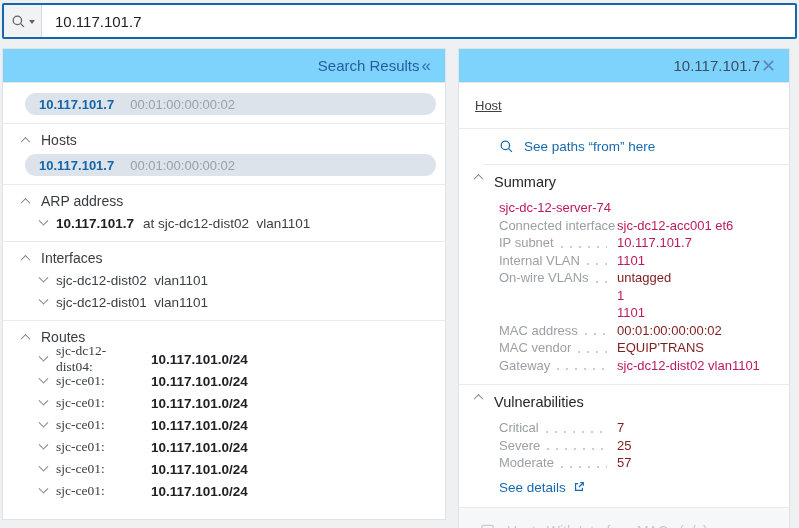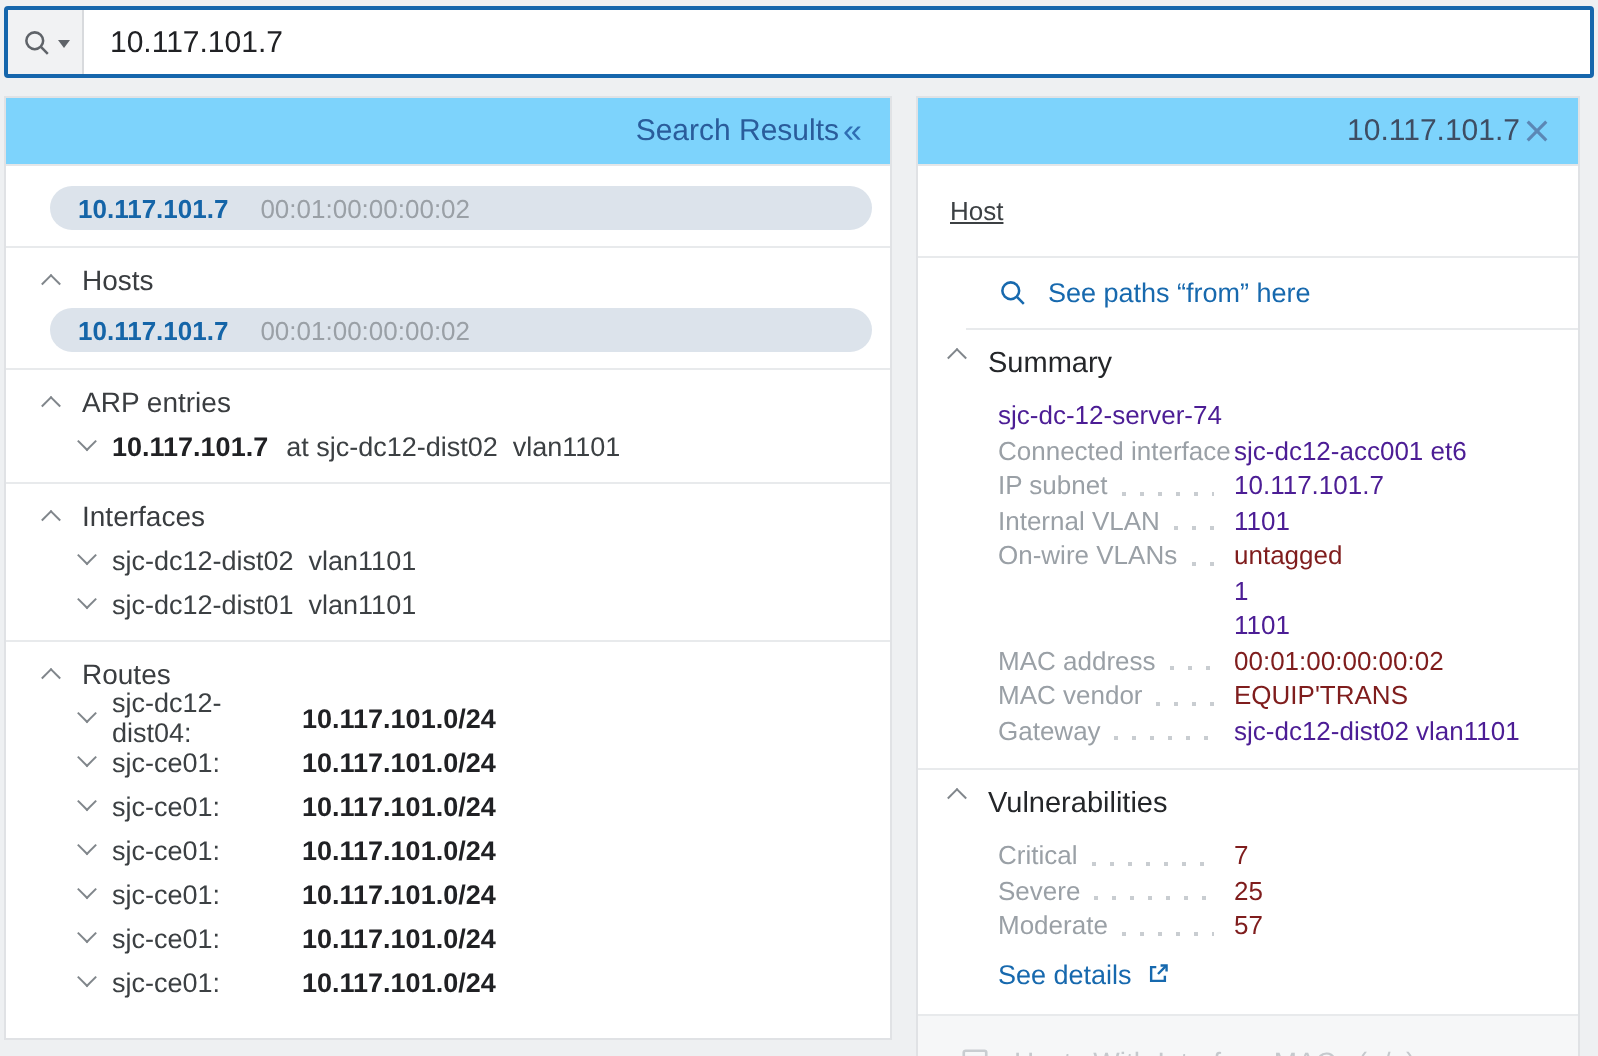--- a/index.html
+++ b/index.html
@@ -39,38 +39,38 @@
   .lsec-title { display:flex; align-items:center; gap:12px; height:20px; padding:0 14px 0 19px;
     font-size:14px; color:#3a3d40; cursor:pointer; }
   .chip-row { margin:4px 9px 0 22px; height:22px; background:#dce3eb; border-radius:12px;
     display:flex; align-items:center; padding:0 14px; gap:16px; cursor:pointer; }
   .chip-ip { font-size:13px; font-weight:bold; color:#1565a8; }
   .chip-mac { font-size:13px; color:#9aa0a6; }
   .item-row { display:flex; align-items:center; gap:9px; height:20px; padding:0 14px 0 37px;
     font-size:13.5px; color:#3c4043; margin-top:2px; }
   .arp-ip { font-weight:bold; color:#202124; }
   .pre { white-space:pre; }
-  .route-dev { width:86px; flex:none; }
+  .route-dev { width:86px; flex:none;font-family:Liberation Serif, serif; }
   .route-val { font-weight:bold; color:#202124; }
 
   
   .host-row { padding:15px 16px; font-size:13px; color:#3c4043; border-bottom:1px solid #e8eaec;text-decoration:underline; }
   .seepaths-row { padding:10px 16px; display:flex; align-items:center; gap:10px;
     color:#1769ae; font-size:13.5px; border-bottom:1px solid #e8eaec; cursor:pointer;margin-left:24px; }
   .rsec { border-bottom:1px solid #e8eaec; padding:9px 16px 10px; }
   .rsec-title { display:flex; align-items:flex-start; gap:12px; height:20px; margin-bottom:5px;
     font-size:14.5px; color:#242629; cursor:pointer; }
   .kv { display:flex; align-items:baseline; padding-left:24px; line-height:17.5px; font-size:13px; }
   .kv-left { width:118px; min-width:118px; display:flex; align-items:baseline; }
   .kv-label { color:#9aa0a6; white-space:nowrap; }
   .kv-dots { flex:1; position:relative; margin:0 10px 0 7px; align-self:stretch; }
   .kv-dots::after { content:""; position:absolute; left:0; right:0; bottom:4px; height:2px;
     background:repeating-linear-gradient(90deg,#c9cdd1 0 2px,transparent 2px 9px); }
   .kv-value { color:#7f1d1d; white-space:pre; }
-  .kv-value.link { color:#4c1d95; cursor:pointer; }
+  .kv-value.link { color:#be185d; cursor:pointer; }
   .see-details { margin:8px 0 2px 24px; display:inline-flex; align-items:center; gap:7px;
     color:#1769ae; font-size:13.5px; cursor:pointer; }
   .disabled-sec { background:#f6f7f8; height:46px; display:flex; align-items:center; gap:12px;
     padding:0 16px 0 21px; color:#c5c9cd; font-size:14px; }
 
   .icon-svg { flex:none; display:block; }
 </style>
 </head>
 <body>
 
@@ -105,21 +105,21 @@
     </div>
     <div class="chip-row">
       <span class="chip-ip">10.117.101.7</span>
       <span class="chip-mac">00:01:00:00:00:02</span>
     </div>
   </div>
 
   <div class="lsec">
     <div class="lsec-title">
       <span class="chev up"></span>
-      <span>ARP entries</span>
+      <span>ARP address</span>
     </div>
     <div class="item-row">
       <span class="chev down"></span>
       <span class="arp-ip">10.117.101.7</span>
       <span class="pre">at sjc-dc12-dist02  vlan1101</span>
     </div>
   </div>
 
   <div class="lsec">
     <div class="lsec-title">

